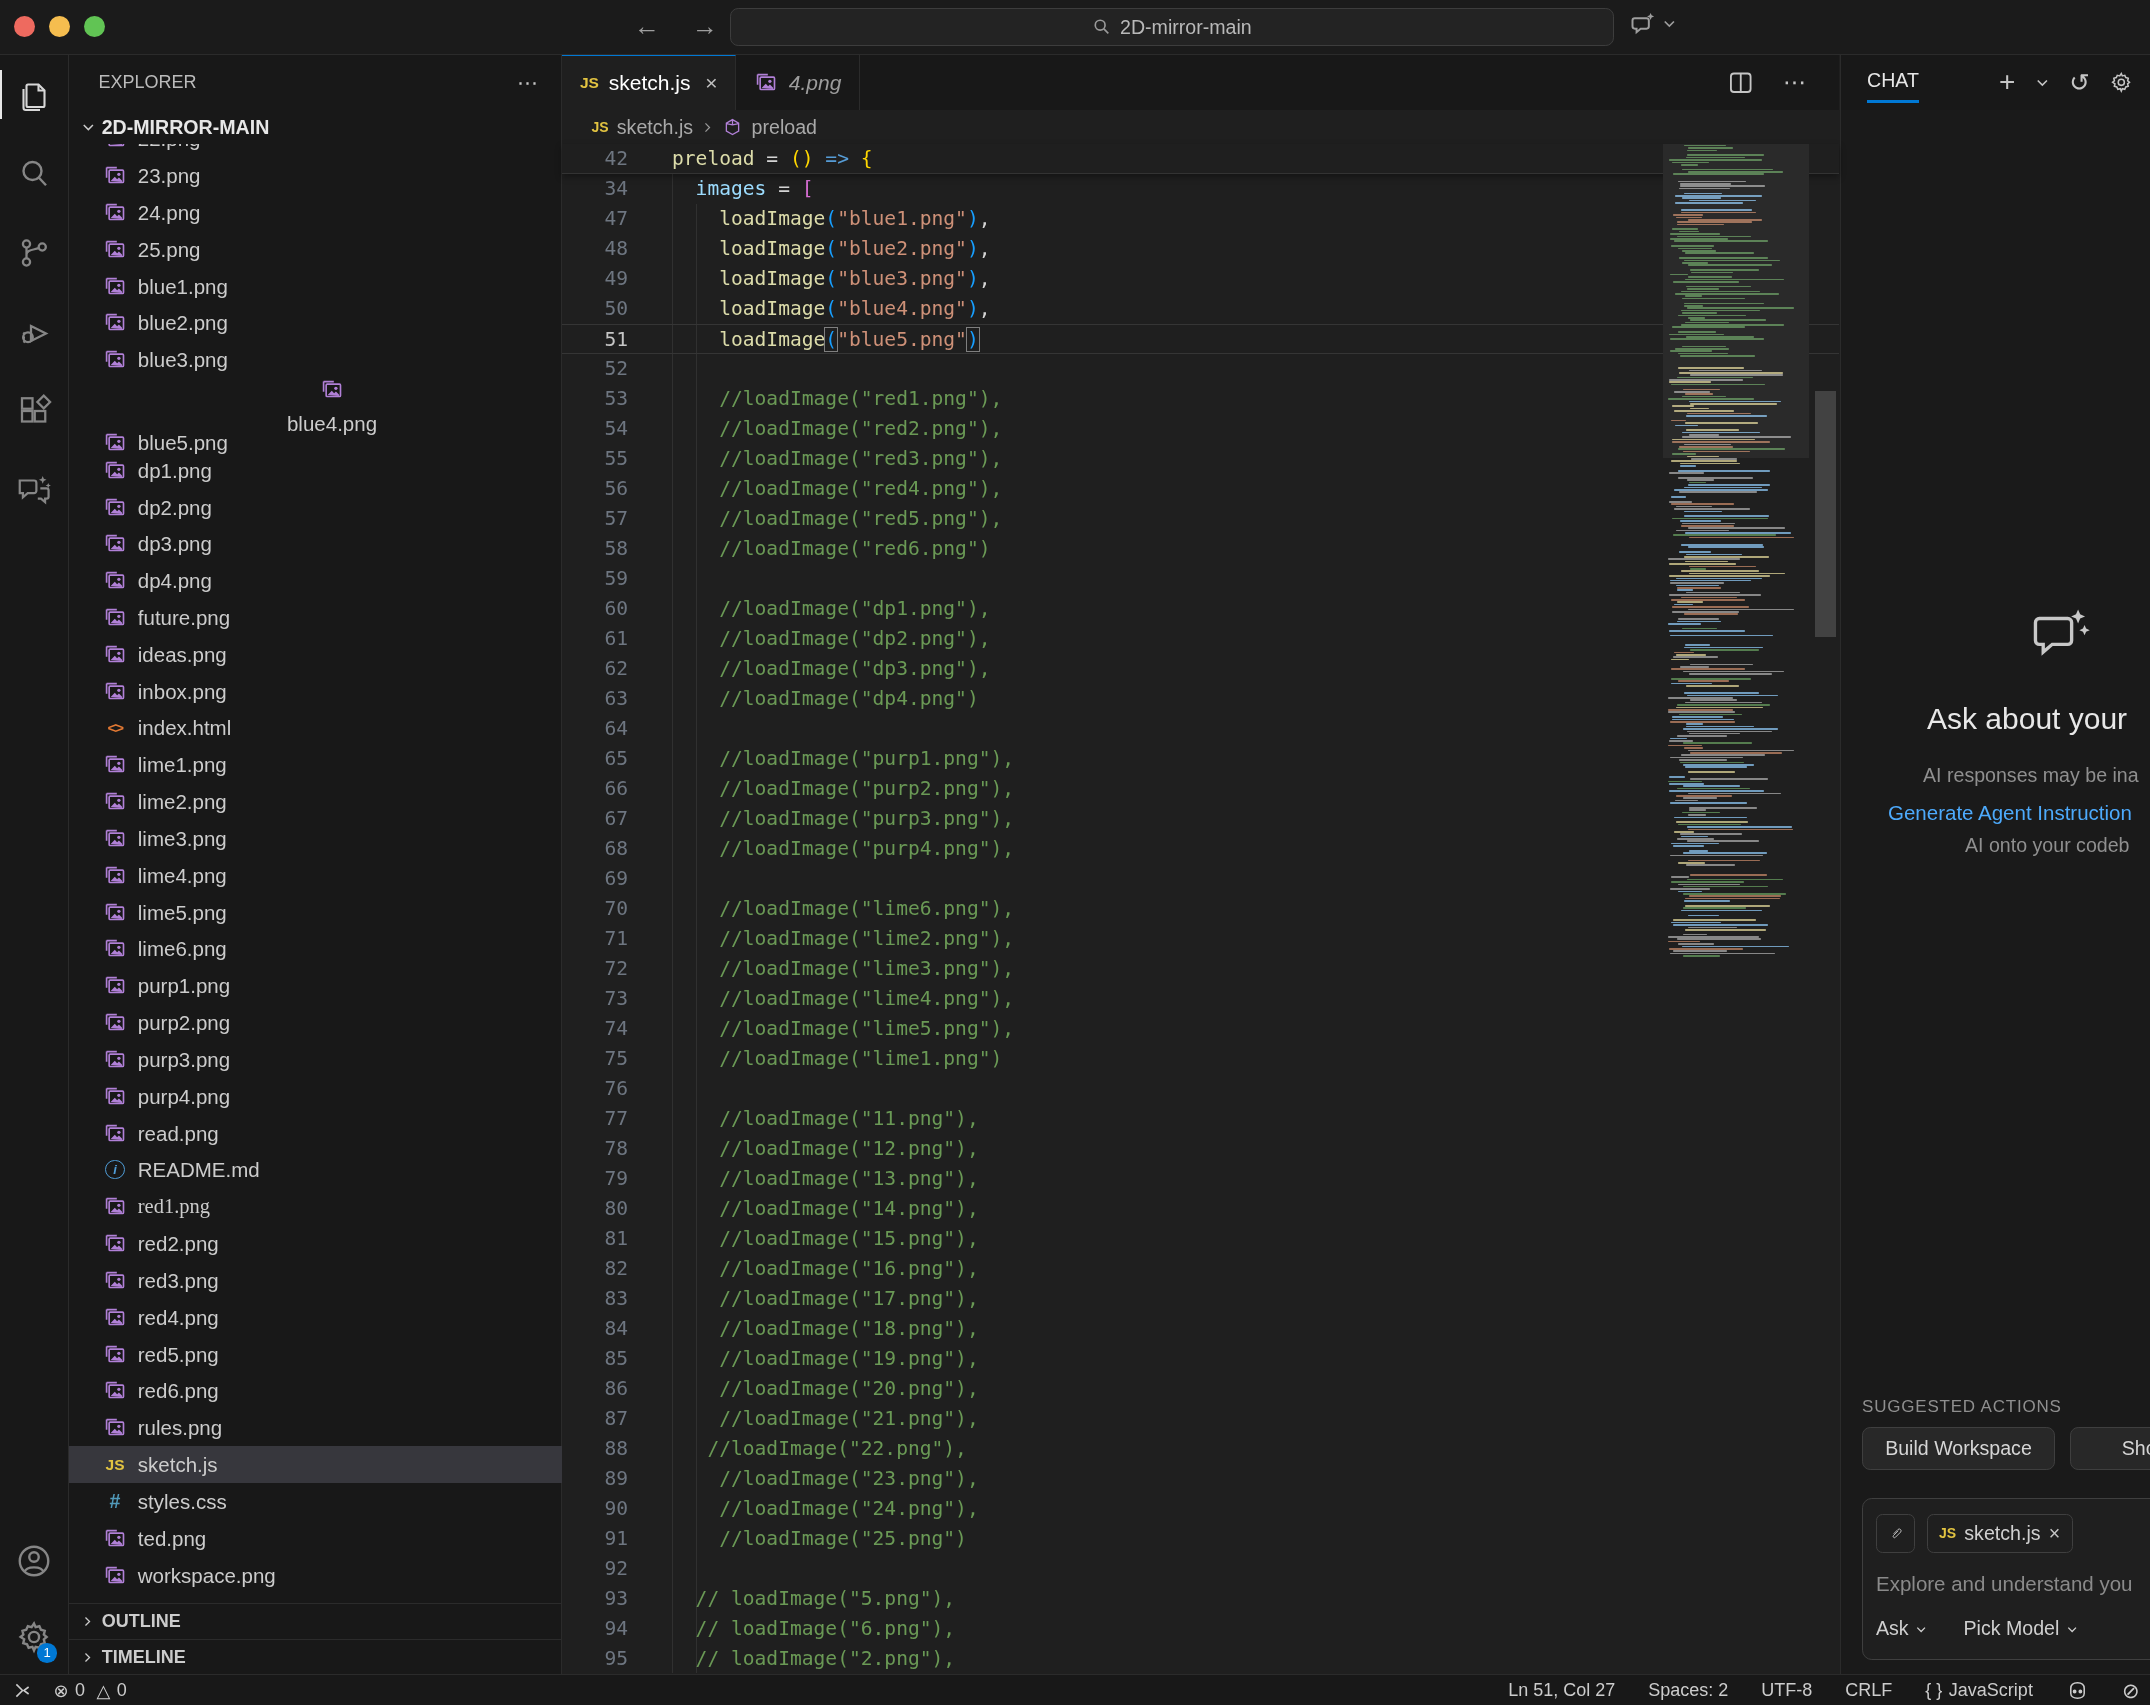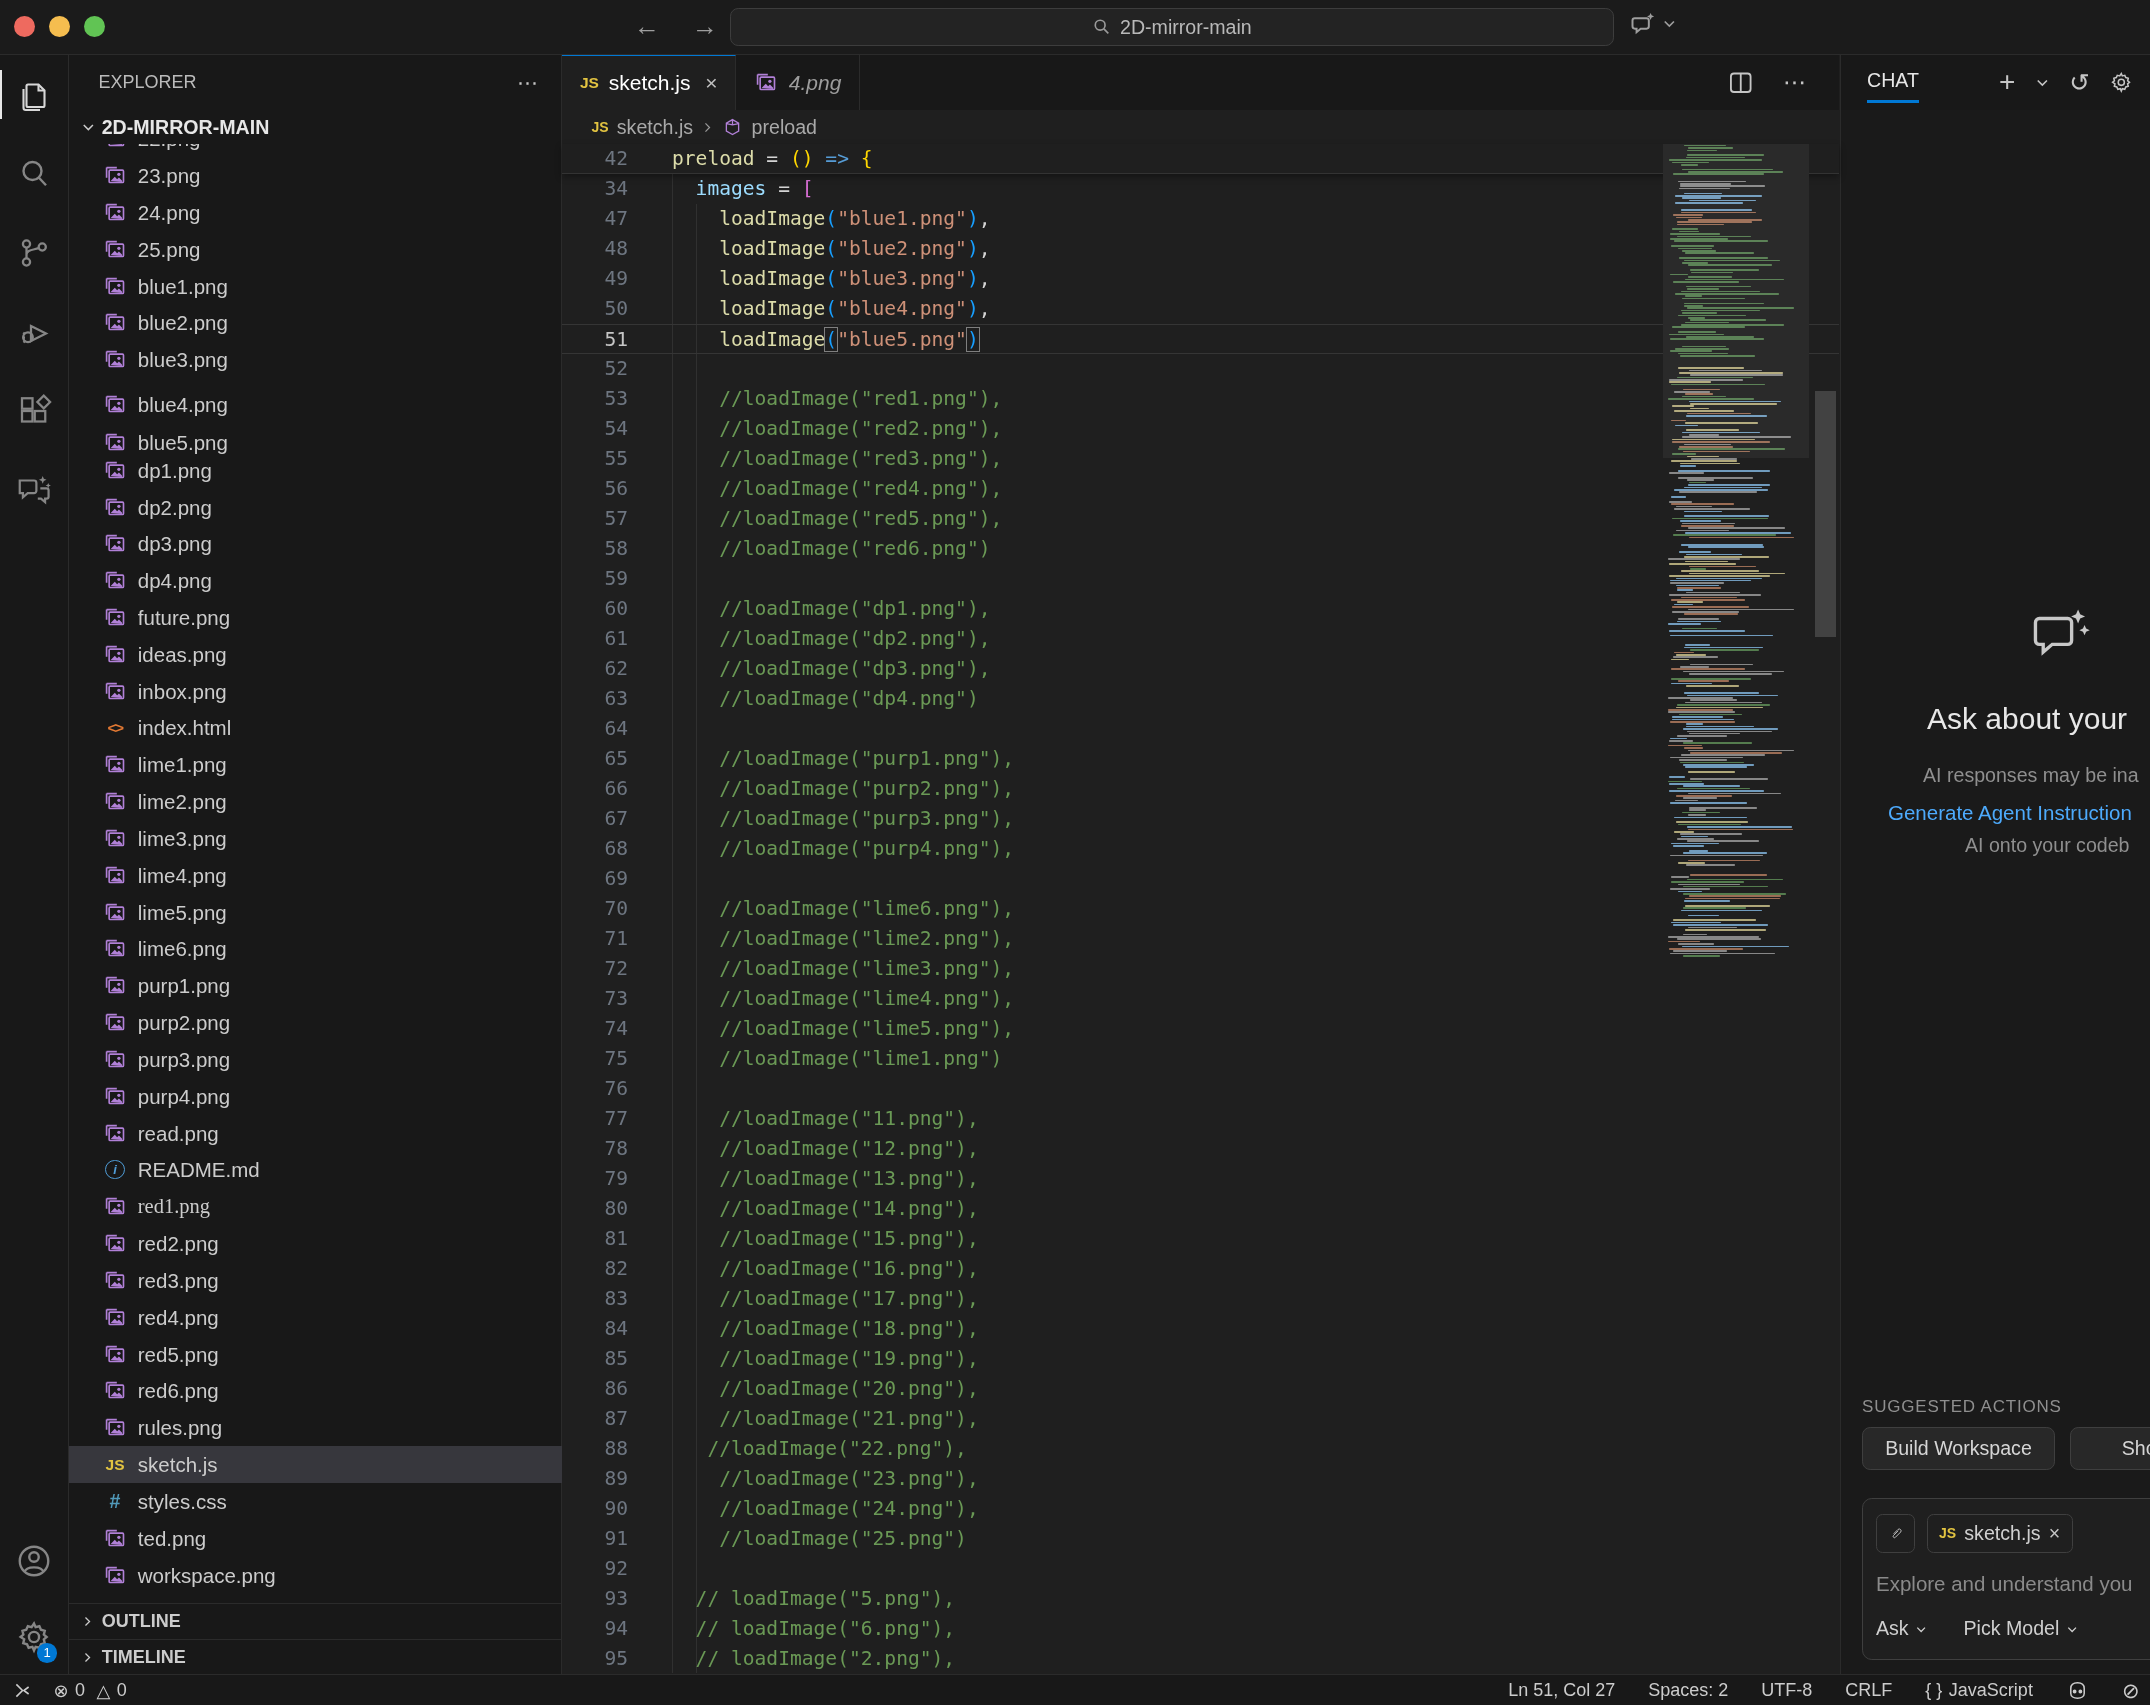--- a/index.html
+++ b/index.html
@@ -283,21 +283,21 @@
             <g fill="none" stroke="#b180d7" stroke-width="1.6">
               <rect x="6" y="7" width="14" height="12" rx="1"></rect>
               <path d="M3.5 4.5 h10 M3.5 4.5 v10"></path>
             </g>
             <circle cx="15.5" cy="11" r="1.6" fill="#b180d7"></circle>
             <path d="M7.5 17.5 l4-4 2.3 2.3 1.7-1.7 3 3 v1.4z" fill="#b180d7"></path>
           </svg>
         </span>
         <span>blue3.png</span>
       </div>
-      <div class="frow" style="top: 242px;">
+      <div class="frow" style="top: 232px; flex-direction: column;">
         <span class="ficon">
           <svg width="24.6" height="24.6" viewBox="0 0 24 24">
             <g fill="none" stroke="#b180d7" stroke-width="1.6">
               <rect x="6" y="7" width="14" height="12" rx="1"></rect>
               <path d="M3.5 4.5 h10 M3.5 4.5 v10"></path>
             </g>
             <circle cx="15.5" cy="11" r="1.6" fill="#b180d7"></circle>
             <path d="M7.5 17.5 l4-4 2.3 2.3 1.7-1.7 3 3 v1.4z" fill="#b180d7"></path>
           </svg>
         </span>

